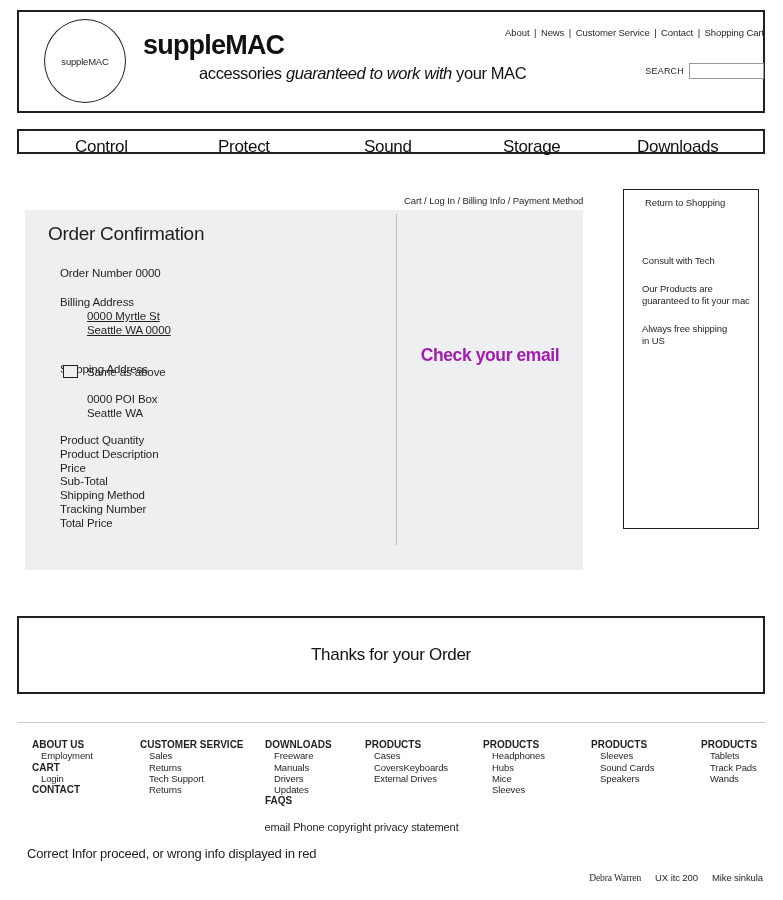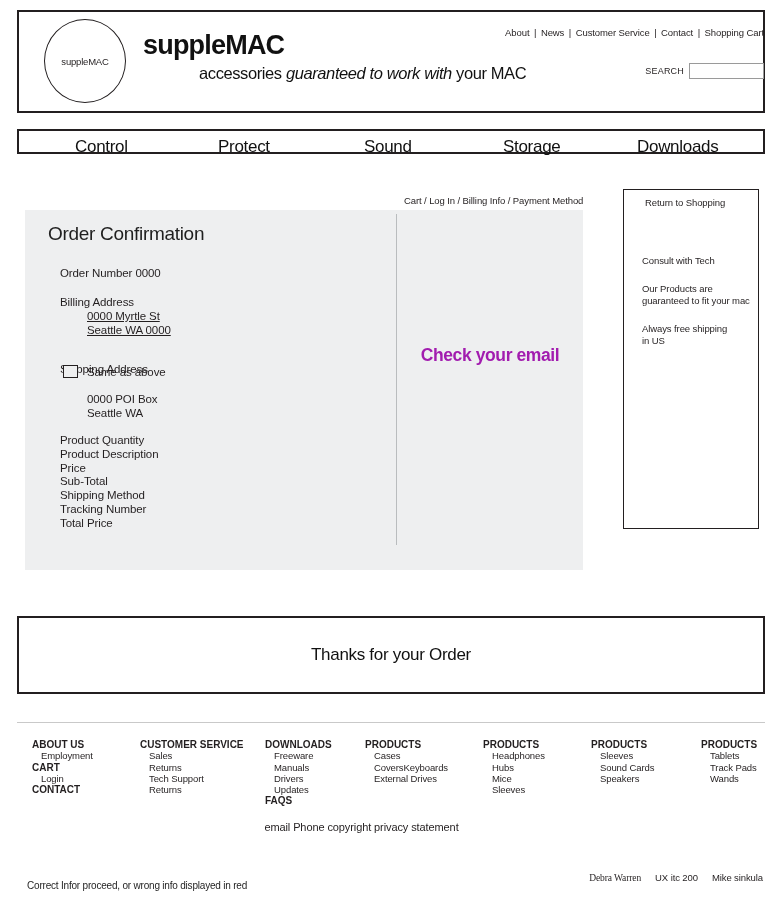--- a/index.html
+++ b/index.html
@@ -342,24 +342,23 @@
     width: 723px;
     text-align: center;
     font-size: 11px;
     color: #231f20;
     letter-spacing: -0.1px;
   }
   #note-line {
     position: absolute;
     left: 27px;
     top: 846px;
-    font-size: 10px;
+    font-size: 13px;
     color: #1f1f1f;
     letter-spacing: -0.2px;
-    margin-top: 34px;
   }
   #credits {
     position: absolute;
     right: 20px;
     top: 872px;
     font-size: 9.5px;
     color: #231f20;
     letter-spacing: -0.1px;
     white-space: nowrap;
   }

